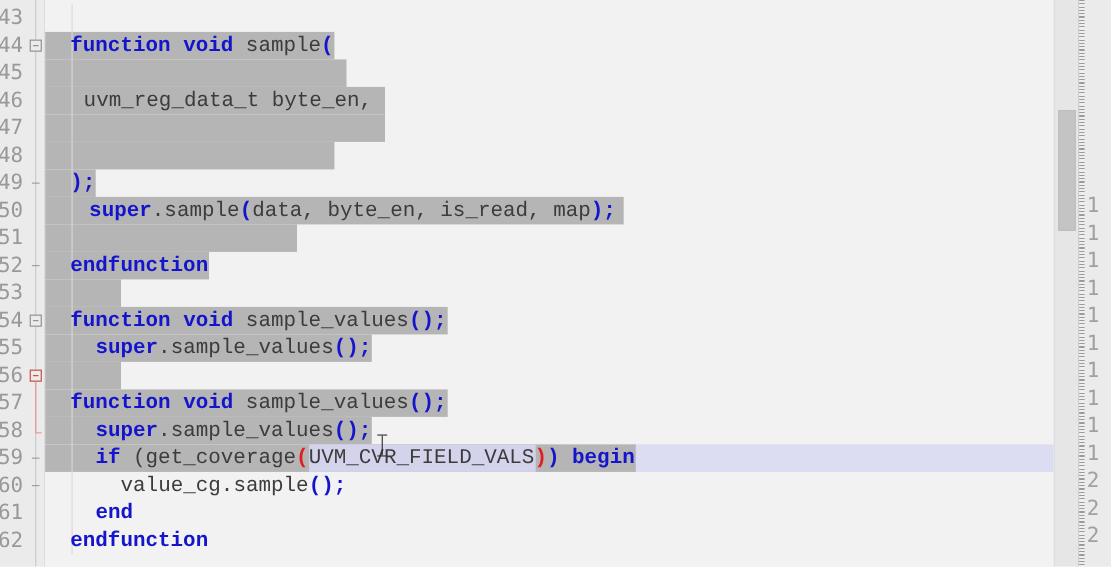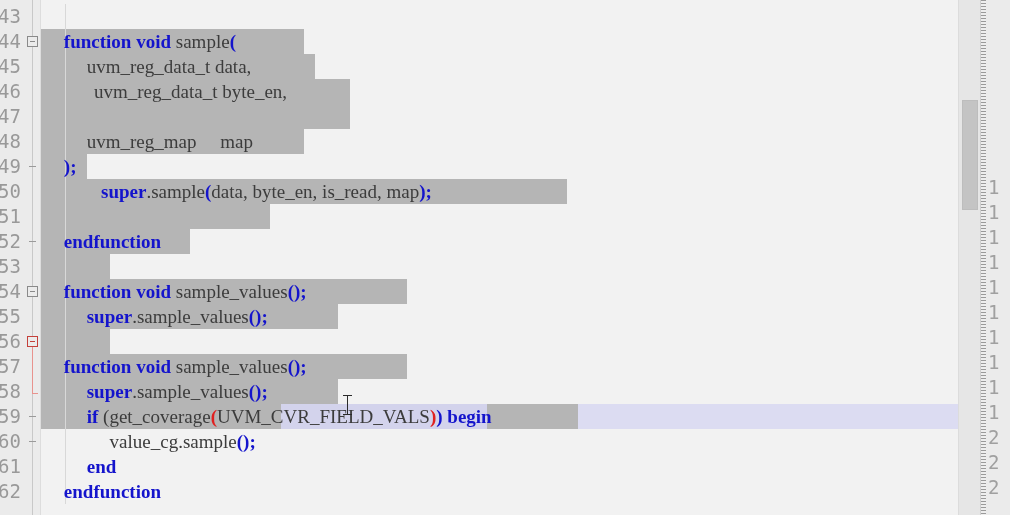--- a/index.html
+++ b/index.html
@@ -104,21 +104,21 @@
     background: #f2f2f2;
     overflow: hidden;
   }
   .code-line {
     position: absolute;
     left: 0;
     height: 25px;
     line-height: 25px;
     white-space: pre;
     font-size: 19px;
-    font-family: Liberation Serif, serif;
+    font-family: Liberation Mono, monospace;
     color: #3c3c3c;
   }
   .code-line .txt { position: relative; z-index: 2; }
 
   
   .sel-band {
     position: absolute;
     height: 25px;
     background: #b5b5b5;
     z-index: 0;
@@ -260,30 +260,28 @@
         <div class="fold-tick" style="top: 416px;"></div>
         <div class="fold-tick" style="top: 441px;"></div>
       </div>
 
     <div class="code-surface" id="codeSurface">
         <div class="code-line" style="top: -21px; left: 22.86px;"><span class="txt"><span class="kw">endfunction</span></span></div>
         <div class="code-line" style="top: 4px; left: 0px;"><span class="txt"></span></div>
         <div class="sel-band" style="top: 29px; left: 0px; width: 262.89px;"></div>
         <div class="code-line" style="top: 29px; left: 22.86px;"><span class="txt"><span class="kw">function</span><span class="id"> </span><span class="kw">void</span><span class="id"> </span><span class="id">sample</span><span class="punc">(</span></span></div>
         <div class="sel-band" style="top: 54px; left: 0px; width: 274.32px;"></div>
-        <div class="code-line" style="top: 54px; left: 45.72px;"><span class="txt"><span class="id">uvm_reg_data_t data,</span></span></div>
         <div class="sel-band" style="top: 79px; left: 0px; width: 308.61px;"></div>
-        <div class="code-line" style="top: 79px; left: 53px;"><span class="txt"><span class="id">uvm_reg_data_t byte_en,</span></span></div>
+        <div class="code-line" style="top: 79px; left: 35px;"><span class="txt"><span class="id">uvm_reg_data_t byte_en,</span></span></div>
         <div class="sel-band" style="top: 104px; left: 0px; width: 308.61px;"></div>
         <div class="sel-band" style="top: 129px; left: 0px; width: 262.89px;"></div>
-        <div class="code-line" style="top: 129px; left: 45.72px;"><span class="txt"><span class="id">uvm_reg_map     map</span></span></div>
         <div class="sel-band" style="top: 154px; left: 0px; width: 45.72px;"></div>
         <div class="code-line" style="top: 154px; left: 22.86px;"><span class="txt"><span class="punc">)</span><span class="punc">;</span></span></div>
         <div class="sel-band" style="top: 179px; left: 0px; width: 525.78px;"></div>
-        <div class="code-line" style="top: 179px; left: 60px;"><span class="txt"><span class="kw">super</span><span class="id">.sample</span><span class="punc">(</span><span class="id">data, byte_en, is_read, map</span><span class="punc">)</span><span class="punc">;</span></span></div>
+        <div class="code-line" style="top: 179px; left: 40px;"><span class="txt"><span class="kw">super</span><span class="id">.sample</span><span class="punc">(</span><span class="id">data, byte_en, is_read, map</span><span class="punc">)</span><span class="punc">;</span></span></div>
         <div class="sel-band" style="top: 204px; left: 0px; width: 228.6px;"></div>
         <div class="sel-band" style="top: 229px; left: 0px; width: 148.59px;"></div>
         <div class="code-line" style="top: 229px; left: 22.86px;"><span class="txt"><span class="kw">endfunction</span></span></div>
         <div class="sel-band" style="top: 254px; left: 0px; width: 68.58px;"></div>
         <div class="code-line" style="top: 254px; left: 0px;"><span class="txt"></span></div>
         <div class="sel-band" style="top: 279px; left: 0px; width: 365.76px;"></div>
         <div class="code-line" style="top: 279px; left: 22.86px;"><span class="txt"><span class="kw">function</span><span class="id"> </span><span class="kw">void</span><span class="id"> </span><span class="id">sample_values</span><span class="punc">()</span><span class="punc">;</span></span></div>
         <div class="sel-band" style="top: 304px; left: 0px; width: 297.18px;"></div>
         <div class="code-line" style="top: 304px; left: 45.72px;"><span class="txt"><span class="kw">super</span><span class="id">.sample_values</span><span class="punc">()</span><span class="punc">;</span></span></div>
         <div class="sel-band" style="top: 329px; left: 0px; width: 68.58px;"></div>

